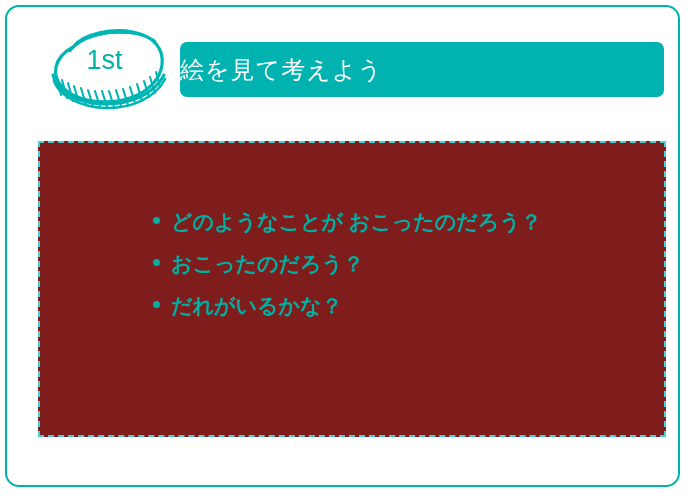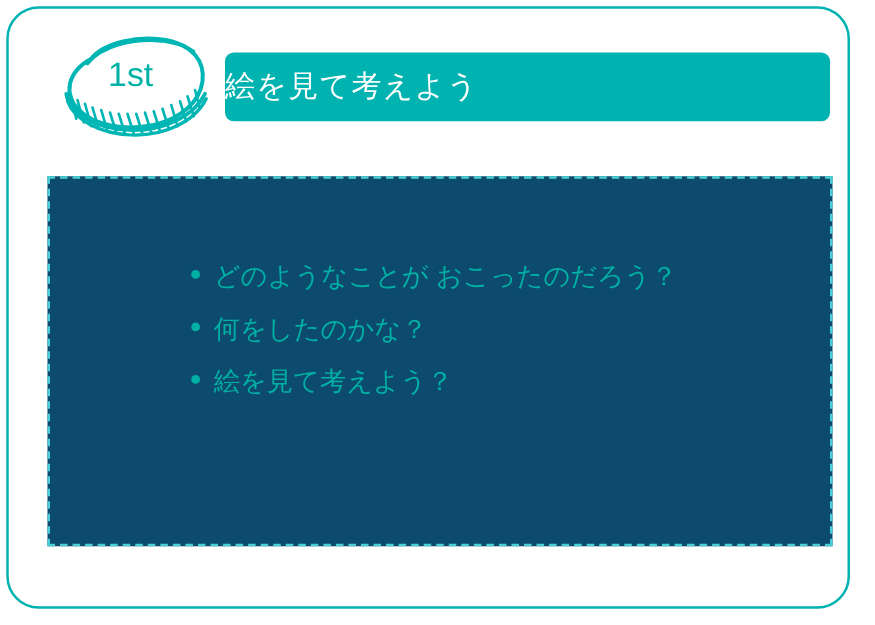--- a/index.html
+++ b/index.html
@@ -16,21 +16,21 @@
 
   #slide-card {
     position: absolute;
     left: 5px;
     top: 5px;
     width: 675px;
     height: 482px;
     box-sizing: border-box;
     background: #ffffff;
     border: 2px solid #00b2b0;
-    border-radius: 26px;
+    border-radius: 14px;
   }
 
   
   #rank-badge {
     position: absolute;
     left: 30px;
     top: 18px;
     width: 135px;
     height: 92px;
   }
@@ -76,22 +76,23 @@
   }
 
   
   #prompt-panel {
     position: absolute;
     left: 31px;
     top: 134px;
     width: 628px;
     height: 296px;
     box-sizing: border-box;
-    background: #0c4a6e;
+    background: #7f1d1d;
     border: 2px dashed #4ad0d4;
+    font-weight: bold;
   }
 
   #prompt-list {
     position: absolute;
     left: 113px;
     top: 58px;
     margin: 0;
     padding: 0;
     list-style: none;
   }
@@ -164,22 +165,22 @@
   </div>
 
   <div id="prompt-panel">
     <ul id="prompt-list">
       <li>
         <span class="bullet-dot"></span>
         <span class="bullet-text">どのようなことが おこったのだろう？</span>
       </li>
       <li>
         <span class="bullet-dot"></span>
-        <span class="bullet-text">何をしたのかな？</span>
+        <span class="bullet-text">おこったのだろう？</span>
       </li>
       <li>
         <span class="bullet-dot"></span>
-        <span class="bullet-text">絵を見て考えよう？</span>
+        <span class="bullet-text">だれがいるかな？</span>
       </li>
     </ul>
   </div>
 
 </div>
 
 </body></html>

